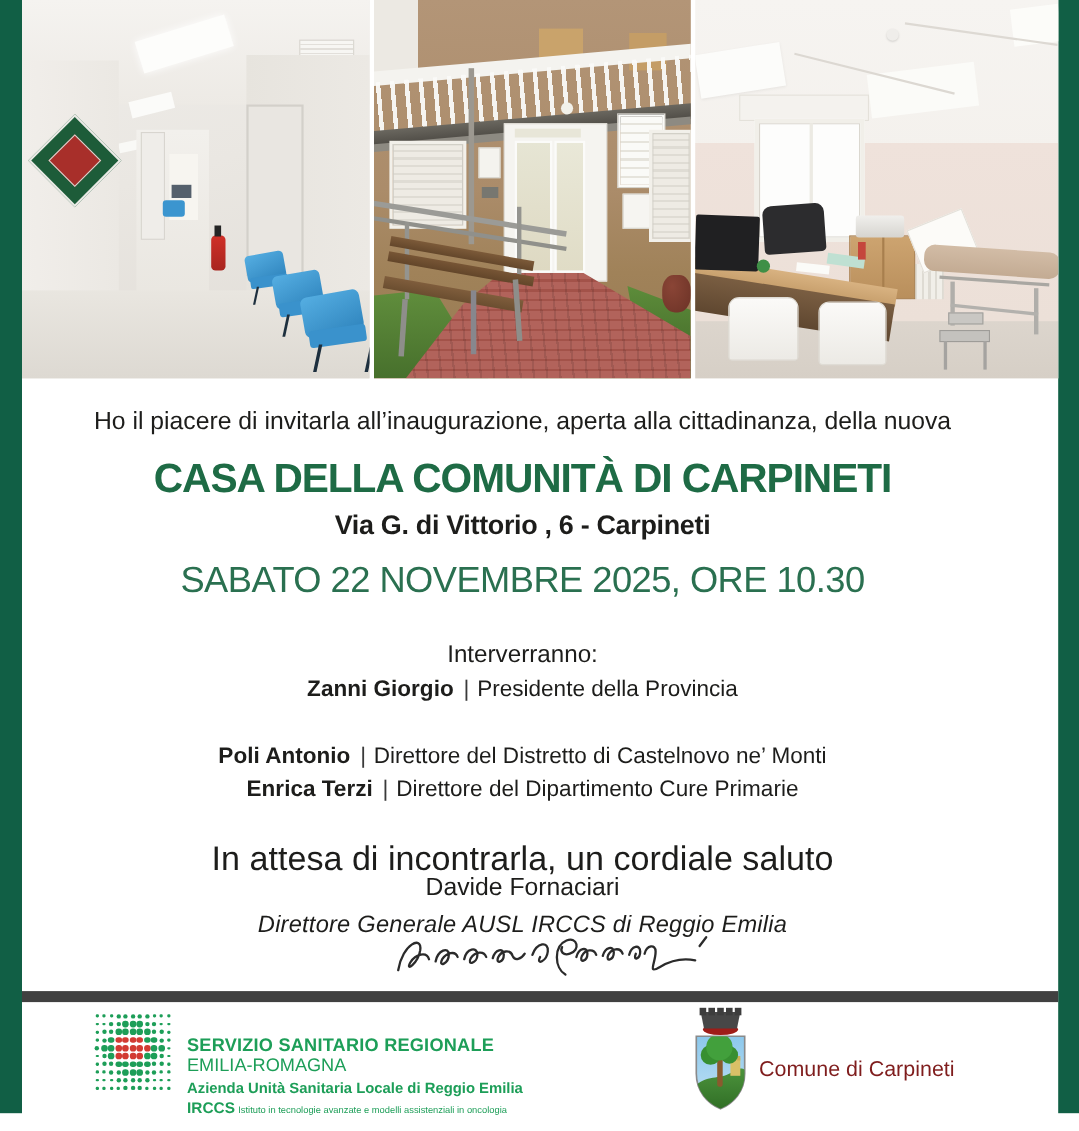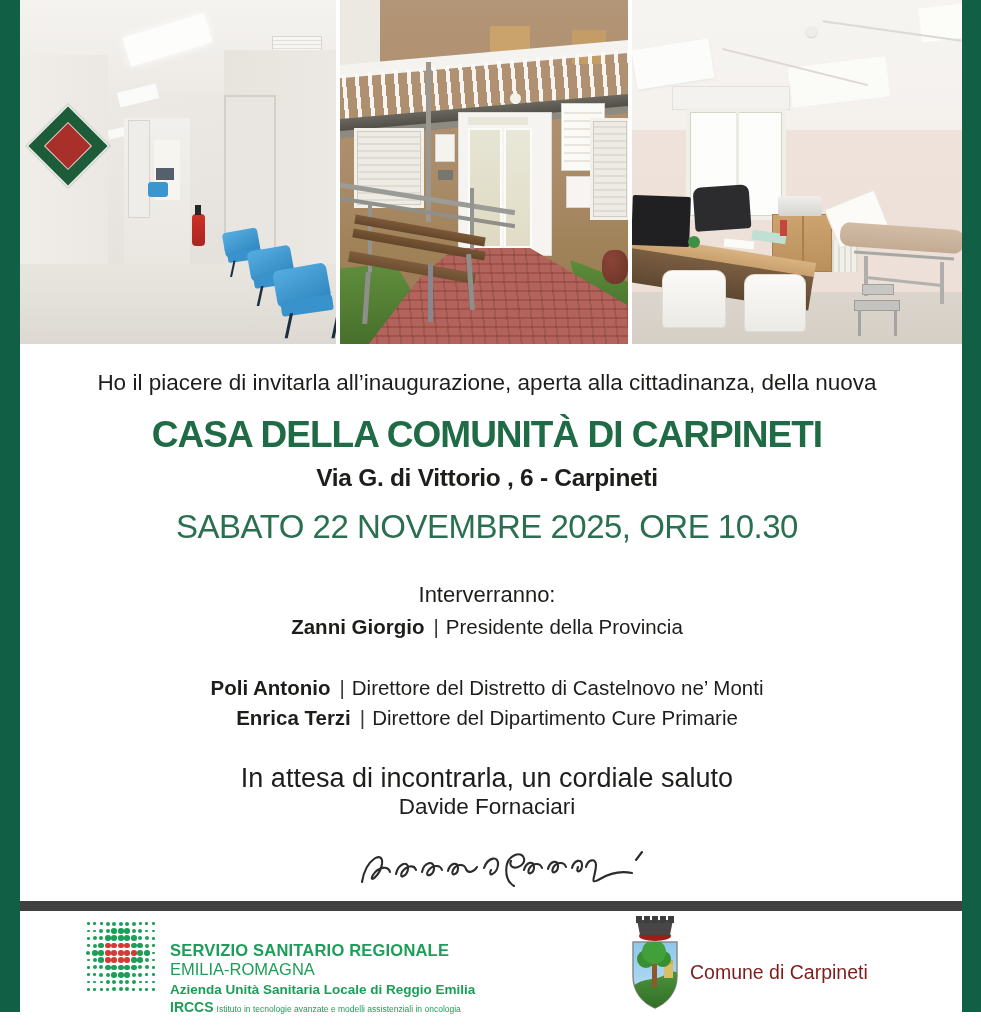--- a/index.html
+++ b/index.html
@@ -114,31 +114,31 @@
   .p3-binder{left:120px;top:232px;width:34px;height:10px;background:#bfe0d2;transform:rotate(8deg);}
   .p3-spray{left:148px;top:220px;width:7px;height:16px;background:#c5463c;}
   .p3-plant{left:56px;top:236px;width:12px;height:12px;border-radius:50%;background:#3f8f46;}
   .p3-paper{left:92px;top:240px;width:30px;height:8px;background:#fbfbf8;transform:rotate(6deg);}
   .p3-wcback{height:56px;background:linear-gradient(#fbfaf8,#eceae5);border-radius:10px 10px 4px 4px;border:1px solid #dfdcd5;}
   .p3-wc1{left:30px;top:270px;width:64px;height:74px;}
   .p3-wc2{left:112px;top:274px;width:62px;height:70px;}
   .p3-wc1 .p3-wcback,.p3-wc2 .p3-wcback{left:0;top:0;right:0;}
 
   
-  .row{position:absolute;left:16px;width:942px;text-align:center;color:var(--ink,#1d1d1b);}
+  .row{position:absolute;left:4px;width:942px;text-align:center;color:var(--ink,#1d1d1b);}
   .intro{top:370px;font-size:22.5px;}
   .title{top:414px;font-size:37px;font-weight:bold;letter-spacing:-1px;color:var(--title-green,#1e6b45);}
   .address{top:464px;font-size:24.5px;font-weight:bold;letter-spacing:-0.3px;}
   .date{top:508px;font-size:33px;letter-spacing:-0.5px;color:var(--date-green,#2a7050);}
   .speakhead{top:582px;font-size:22px;}
   .speak{font-size:20.5px;}
   .sp1{top:615px;} .sp2{top:645px;} .sp3{top:676px;} .sp4{top:706px;}
   .speak b{font-weight:bold;}
   .speak .sep{margin:0 7px 0 9px;color:#3a3a3a;}
-  .closing{top:763px;font-size:27px;}
+  .closing{top:763px;font-size:31px;}
   .signer{top:794px;font-size:22.5px;}
   .signertitle{top:828px;font-size:21.5px;font-style:italic;letter-spacing:0.2px;}
   .signature{left:348px;top:844px;width:300px;height:52px;}
 
   
   .divider{left:20px;top:901px;width:942px;height:10px;background:var(--divider,#404040);}
   .ssr-dots{left:85px;top:920px;display:grid;grid-template-columns:repeat(11,6.5px);grid-auto-rows:7.3px;align-items:center;justify-items:center;}
   .dot{border-radius:50%;background:var(--ssr-green,#1d9e58);}
   .s0{width:2.6px;height:2.6px;} .s1{width:4px;height:4px;} .s2{width:5.6px;height:5.6px;}
   .s3{width:5.6px;height:5.6px;background:var(--ssr-red,#d23b33);}
@@ -290,20 +290,21 @@
   </div>
   <div class="row speak sp3">
     <b>Poli Antonio</b><span class="sep">|</span><span>Direttore del Distretto di Castelnovo ne’ Monti</span>
   </div>
   <div class="row speak sp4">
     <b>Enrica Terzi</b><span class="sep">|</span><span>Direttore del Dipartimento Cure Primarie</span>
   </div>
 
   <div class="row closing">In attesa di incontrarla, un cordiale saluto</div>
   <div class="row signer">Davide Fornaciari</div>
+  <div class="row signertitle">Direttore Generale AUSL IRCCS di Reggio Emilia</div>
 
   <svg class="abs signature" viewBox="0 0 300 52">
     <g fill="none" stroke="#2b2b2b" stroke-width="2.1" stroke-linecap="round">
       <path d="M14,38 C18,14 36,6 34,20 C32,32 20,40 25,31 C30,23 40,21 42,28"></path>
       <path d="M48,30 C50,20 60,16 60,24 C60,32 50,36 54,28 C58,22 66,20 68,26"></path>
       <path d="M74,28 C76,18 86,16 86,24 C86,32 76,34 80,27 C84,21 92,20 94,26"></path>
       <path d="M100,27 C102,19 110,17 110,24 C110,31 102,33 105,26 C108,20 116,19 118,25 C120,30 126,28 129,23"></path>
       <path d="M136,24 C140,13 151,11 150,21 C149,30 139,34 143,26"></path>
       <path d="M166,42 C156,36 155,16 167,11 C177,7 180,20 170,23 C164,25 161,21 163,17"></path>
       <path d="M176,26 C178,18 186,16 186,23 C186,30 178,32 181,25 C184,19 192,18 194,24"></path>

